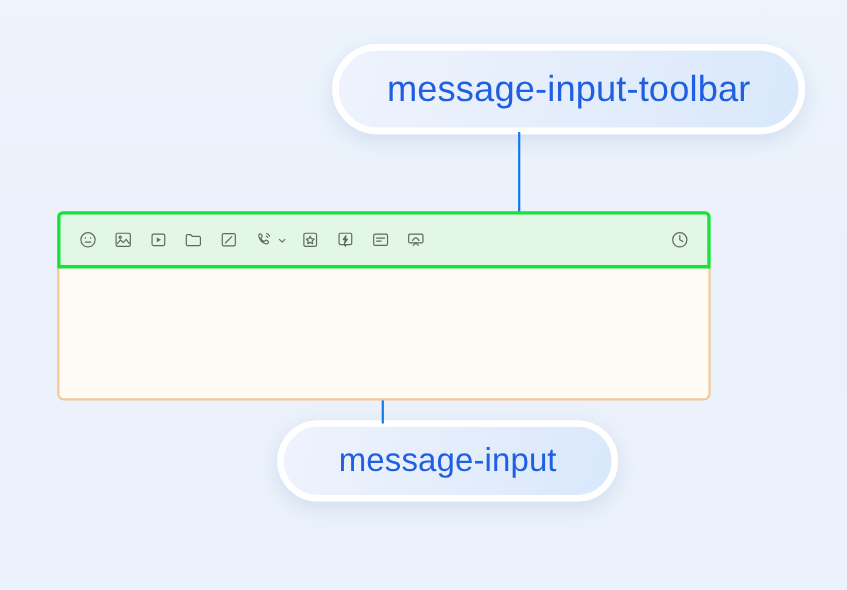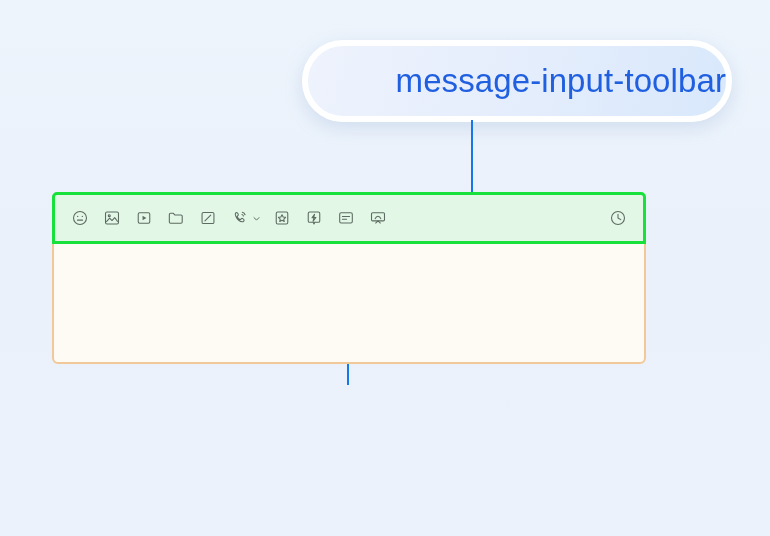--- a/index.html
+++ b/index.html
@@ -17,21 +17,21 @@
     position: absolute;
     inset: 0;
     background: linear-gradient(180deg, #edf4fc 0%, #eaf1fa 45%, #ecf2fb 100%);
   }
 
   
   .callout {
     position: absolute;
     display: flex;
     align-items: center;
-    justify-content: flex-end;
+    justify-content: center;
     border-radius: 999px;
     background: linear-gradient(105deg, #eef3fd 0%, #e6eefc 45%, #d8e8fb 100%);
     border: 6px solid #ffffff;
     box-shadow: 0 6px 18px rgba(120, 150, 200, 0.22);
     color: #1f5fe0;
     letter-spacing: 0.1px;
     white-space: nowrap;
   }
 
   #callout-toolbar {
@@ -162,20 +162,23 @@
 <body>
 
 <div id="stage">
 
   <div id="callout-toolbar" class="callout">
     <span>message-input-toolbar</span>
   </div>
   <div id="line-toolbar" class="connector-line"></div>
   <div id="dot-toolbar" class="connector-dot"></div>
 
+  <div id="callout-input" class="callout">
+    <span>message-input</span>
+  </div>
   <div id="line-input" class="connector-line"></div>
   <div id="dot-input" class="connector-dot"></div>
 
   <div id="widget">
 
     <div id="input-highlight"></div>
 
     <textarea id="message-textarea" rows="1" placeholder="Please enter message" style=""></textarea>
 
     <button id="send-button">Send</button>

